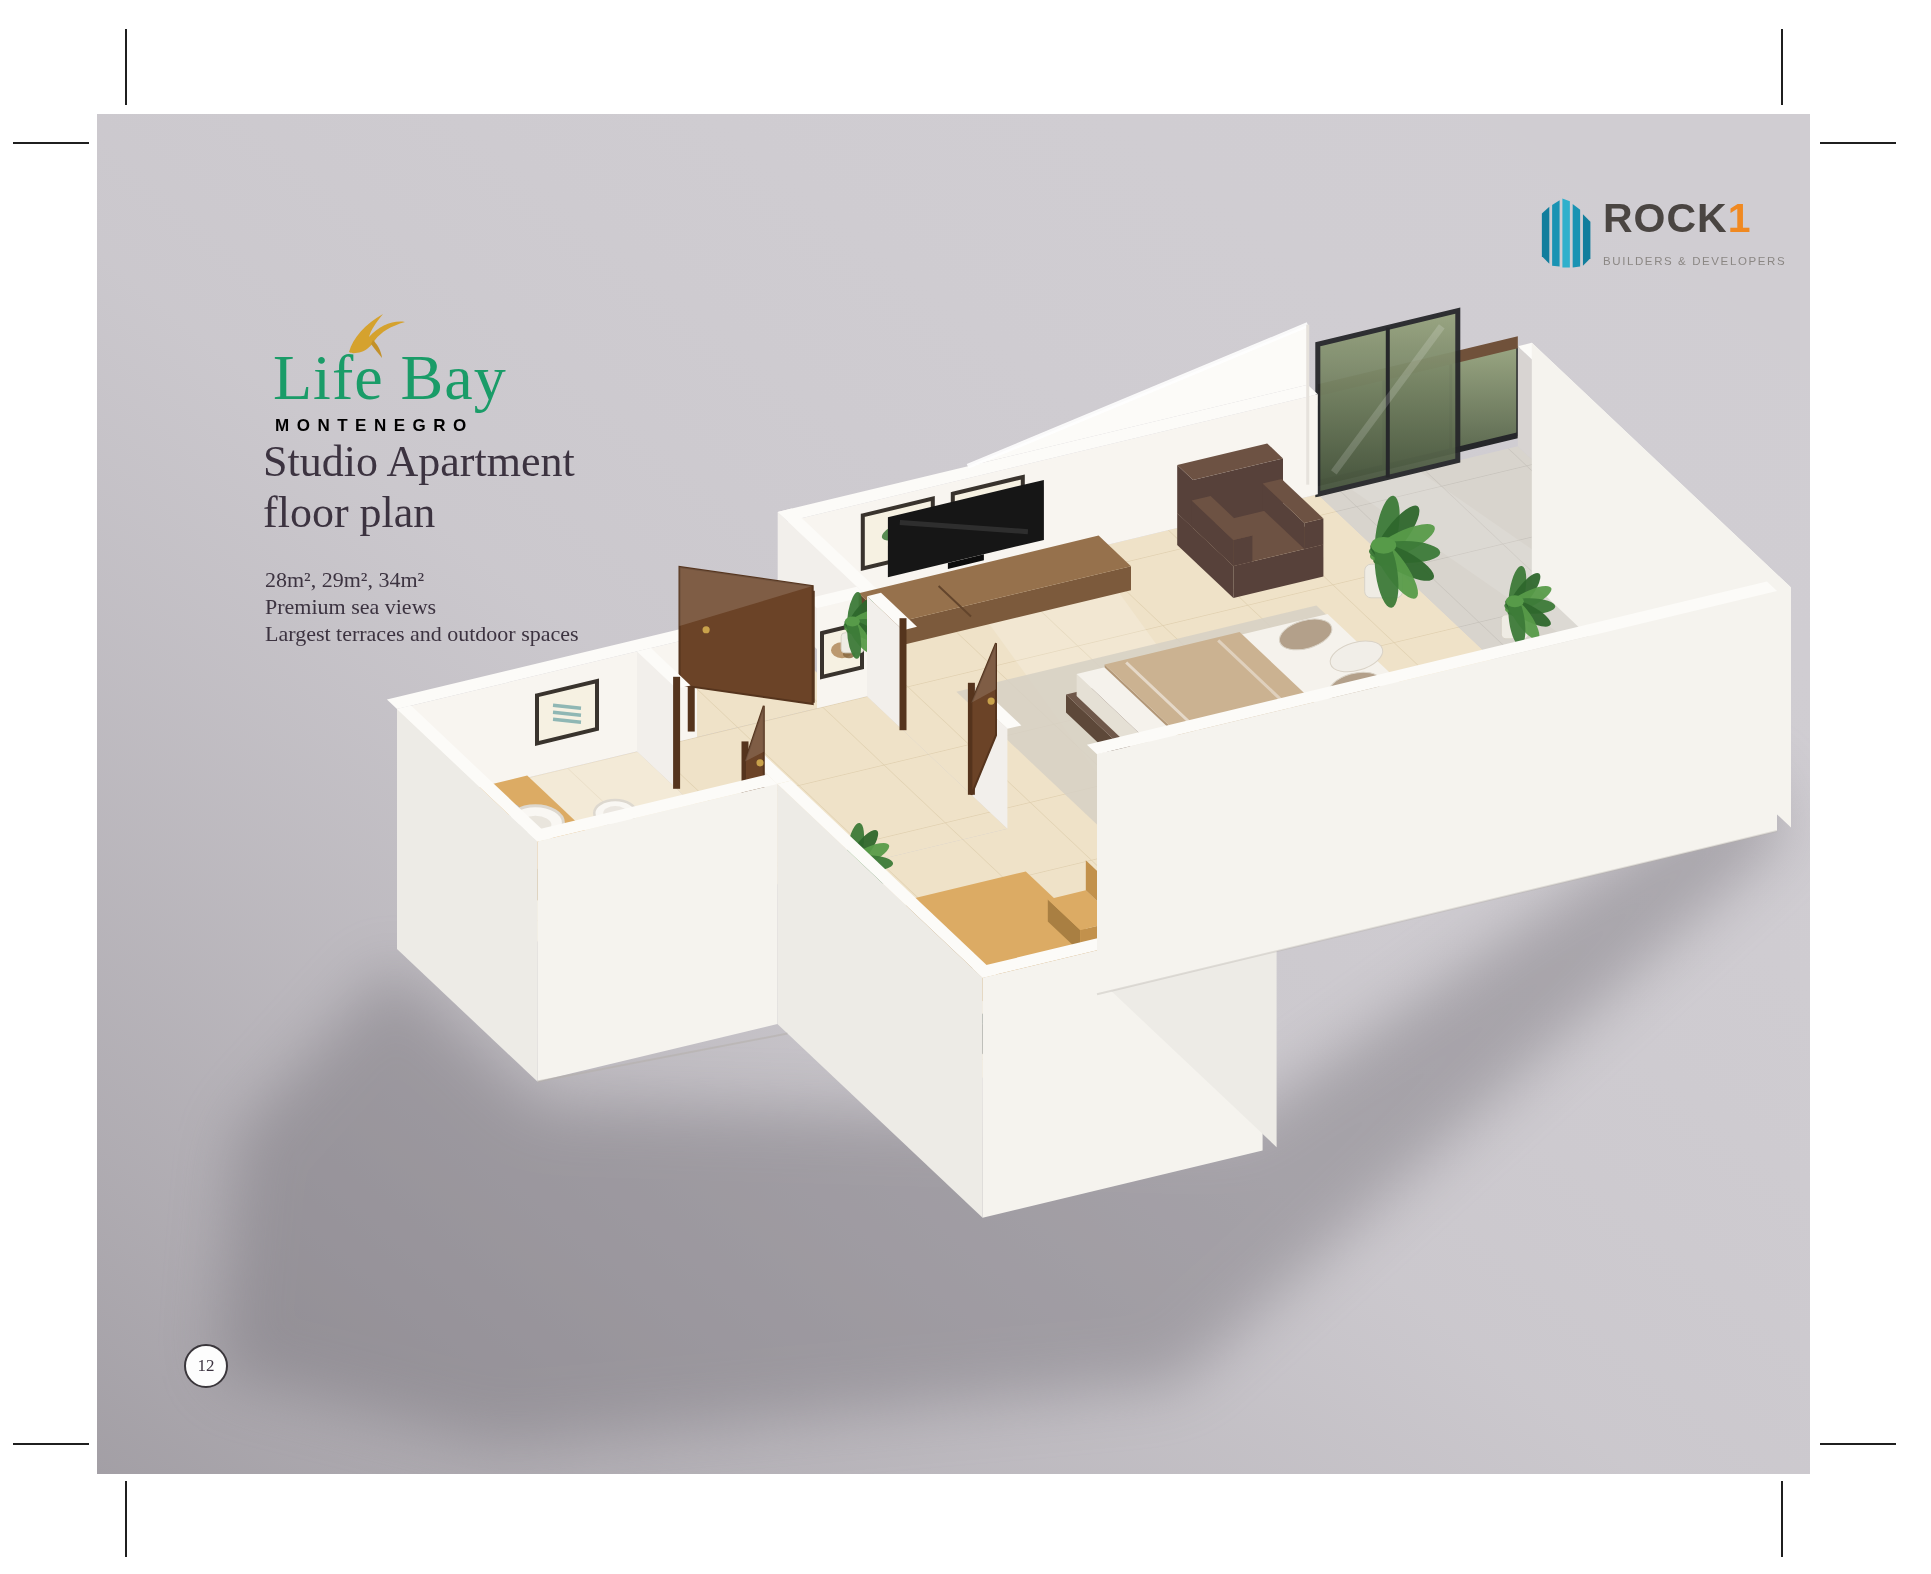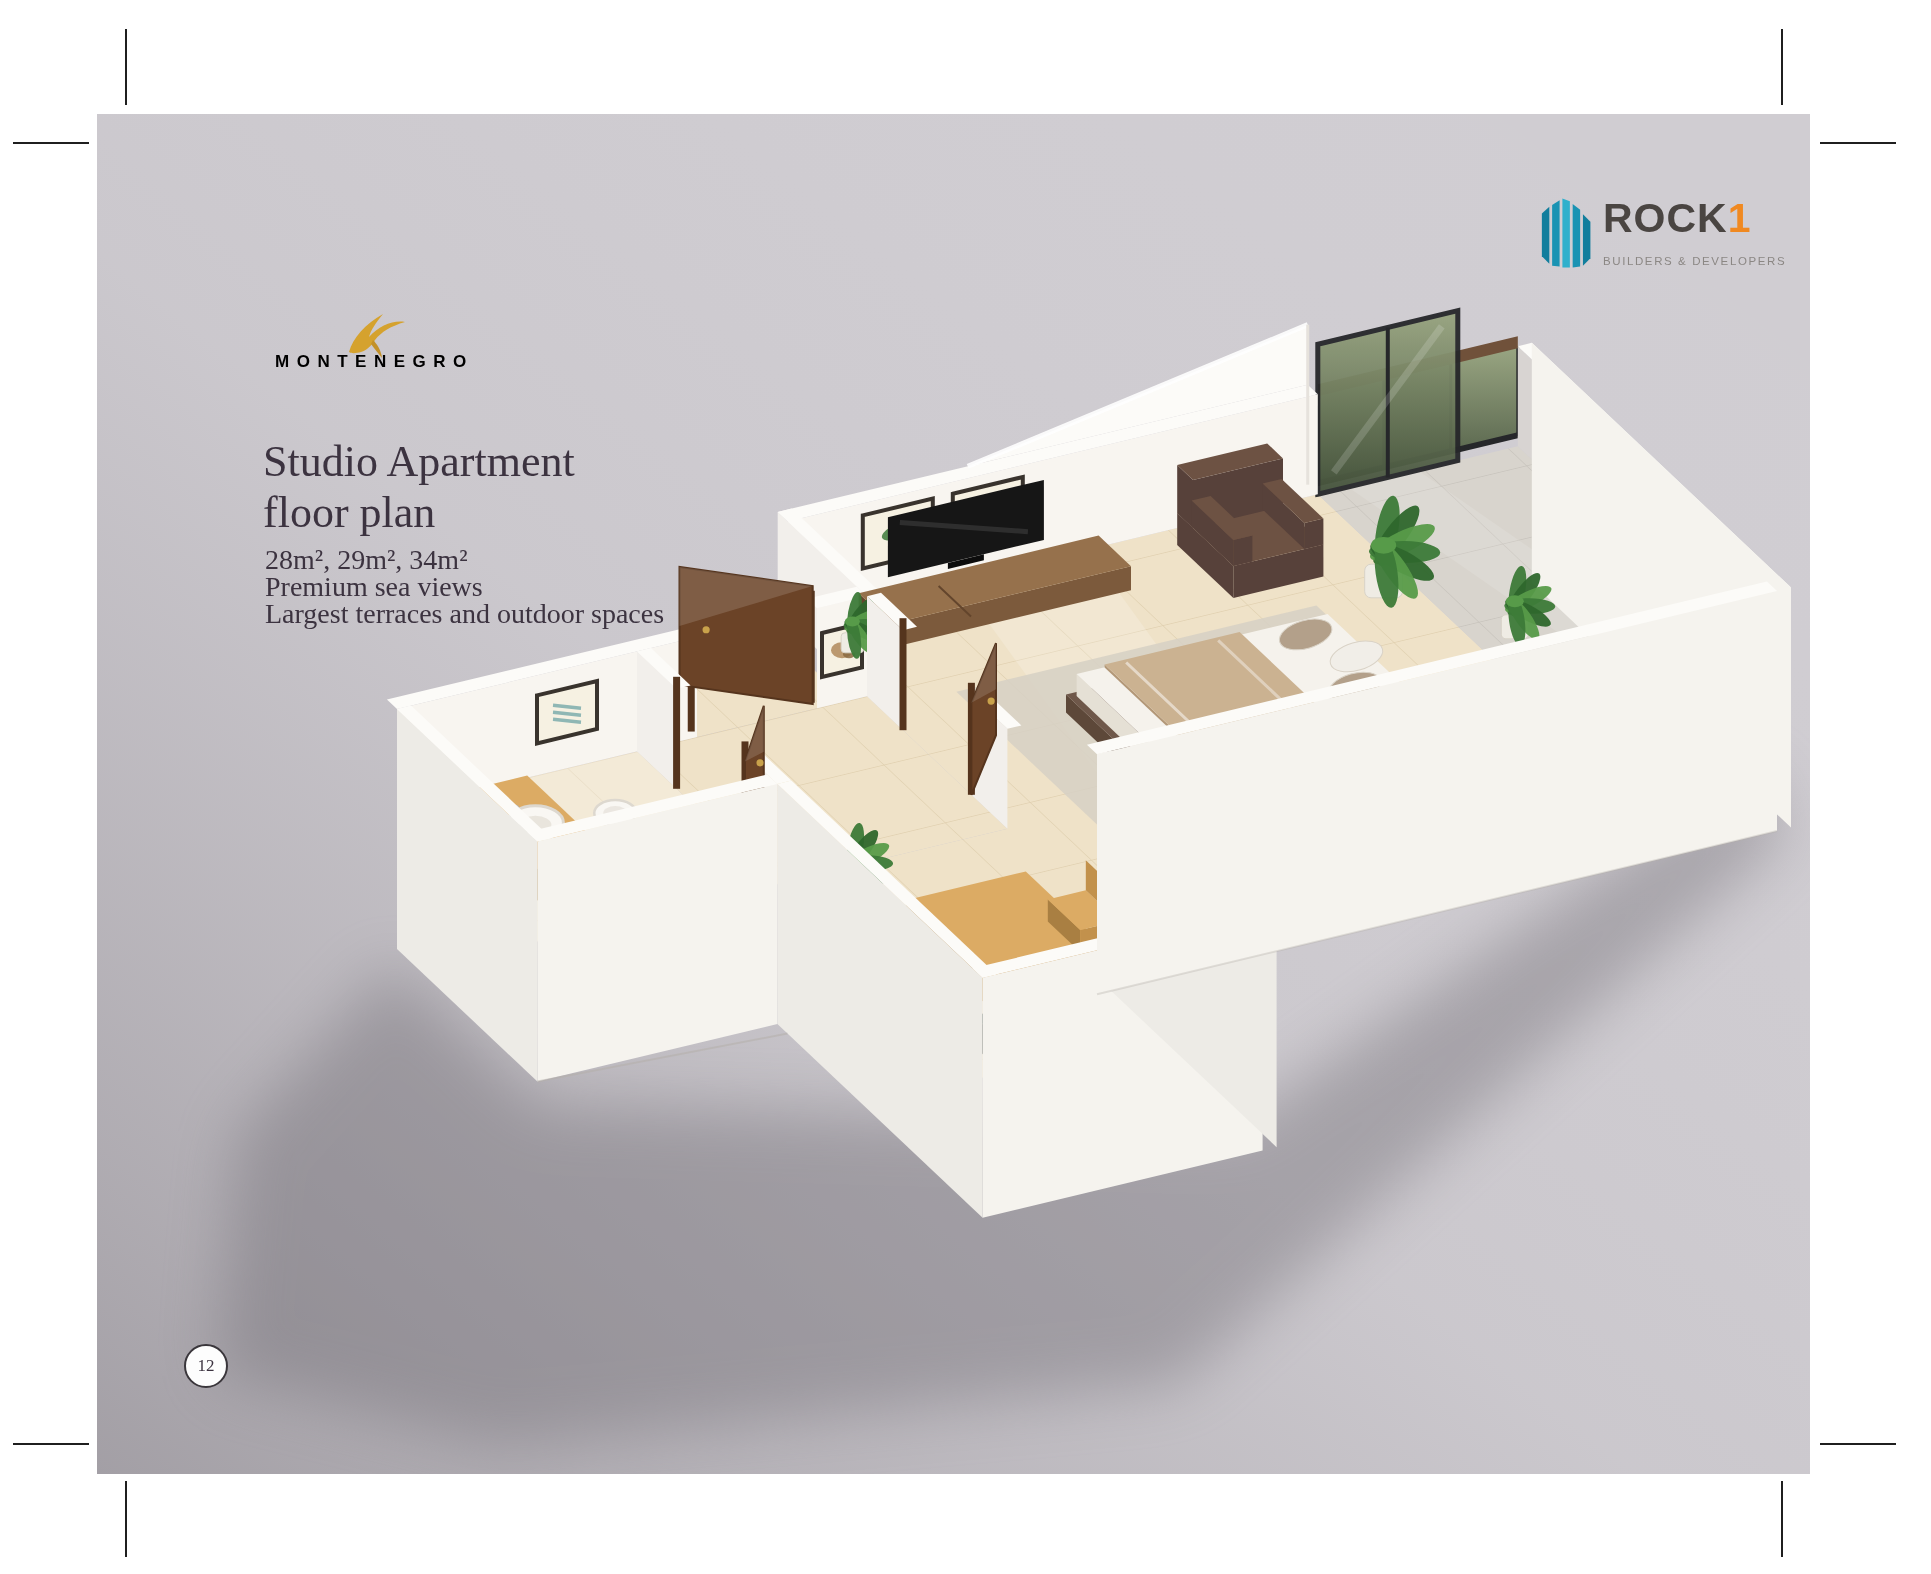--- a/index.html
+++ b/index.html
@@ -13,21 +13,21 @@
 
   
   .lifebay{position:absolute;left:176px;top:232px;}
   .lifebay .title{font-size:64px;color:#1a9c68;letter-spacing:1px;line-height:1;}
   .lifebay .sub{margin-top:6px;margin-left:2px;font-family:"Liberation Sans",sans-serif;
                 font-size:17px;font-weight:bold;letter-spacing:7.5px;color:#000000;}
   .bird{position:absolute;left:70px;top:-36px;width:64px;height:50px;}
 
   
   .heading{position:absolute;left:166px;top:322px;font-size:44px;line-height:1.17;color:#3c3340;}
-  .specs{position:absolute;left:168px;top:432px;font-size:28px;line-height:27px;color:#3c3340;}
+  .specs{position:absolute;left:168px;top:452px;font-size:22px;line-height:27px;color:#3c3340;}
 
   
   .rock1{position:absolute;left:1443px;top:84px;display:flex;align-items:flex-start;}
   .rock1 .bldg{width:56px;height:70px;margin-right:7px;}
   .rock1 .rtext{font-family:"Liberation Sans",sans-serif;line-height:1;}
   .rock1 .rname{font-size:41px;font-weight:800;letter-spacing:1px;color:#4a4542;white-space:nowrap;}
   .rock1 .rname .one{color:#f08921;}
   .rock1 .rtag{margin-top:17px;font-size:11.5px;letter-spacing:1.6px;color:#8b8784;white-space:nowrap;}
 
   
@@ -270,20 +270,21 @@
         <line x1="440.4" y1="967.6" x2="690.48" y2="919.52" stroke="#b4afa9" stroke-width="2" opacity="0.5"></line>
         <line x1="1000" y1="880.2" x2="1680" y2="717" stroke="#b4afa9" stroke-width="2" opacity="0.35"></line>
       </svg>
 
     <div class="lifebay">
       <svg class="bird" viewBox="0 0 64 50">
         <path d="M6,42 C10,28 22,14 40,4 C32,14 28,20 26,27 C36,16 50,10 62,12
                  C48,16 38,22 32,30 C28,36 24,40 18,42 C14,43 9,44 6,42 Z" fill="#d5a22e"></path>
         <path d="M30,30 C34,34 38,40 39,48 C35,43 31,38 28,34 Z" fill="#c3912a"></path>
       </svg>
+      <div class="title">Life Bay</div>
       <div class="sub">MONTENEGRO</div>
     </div>
 
     <div class="heading">
       <div>Studio Apartment</div>
       <div>floor plan</div>
     </div>
 
     <div class="specs">
       <div>28m², 29m², 34m²</div>

